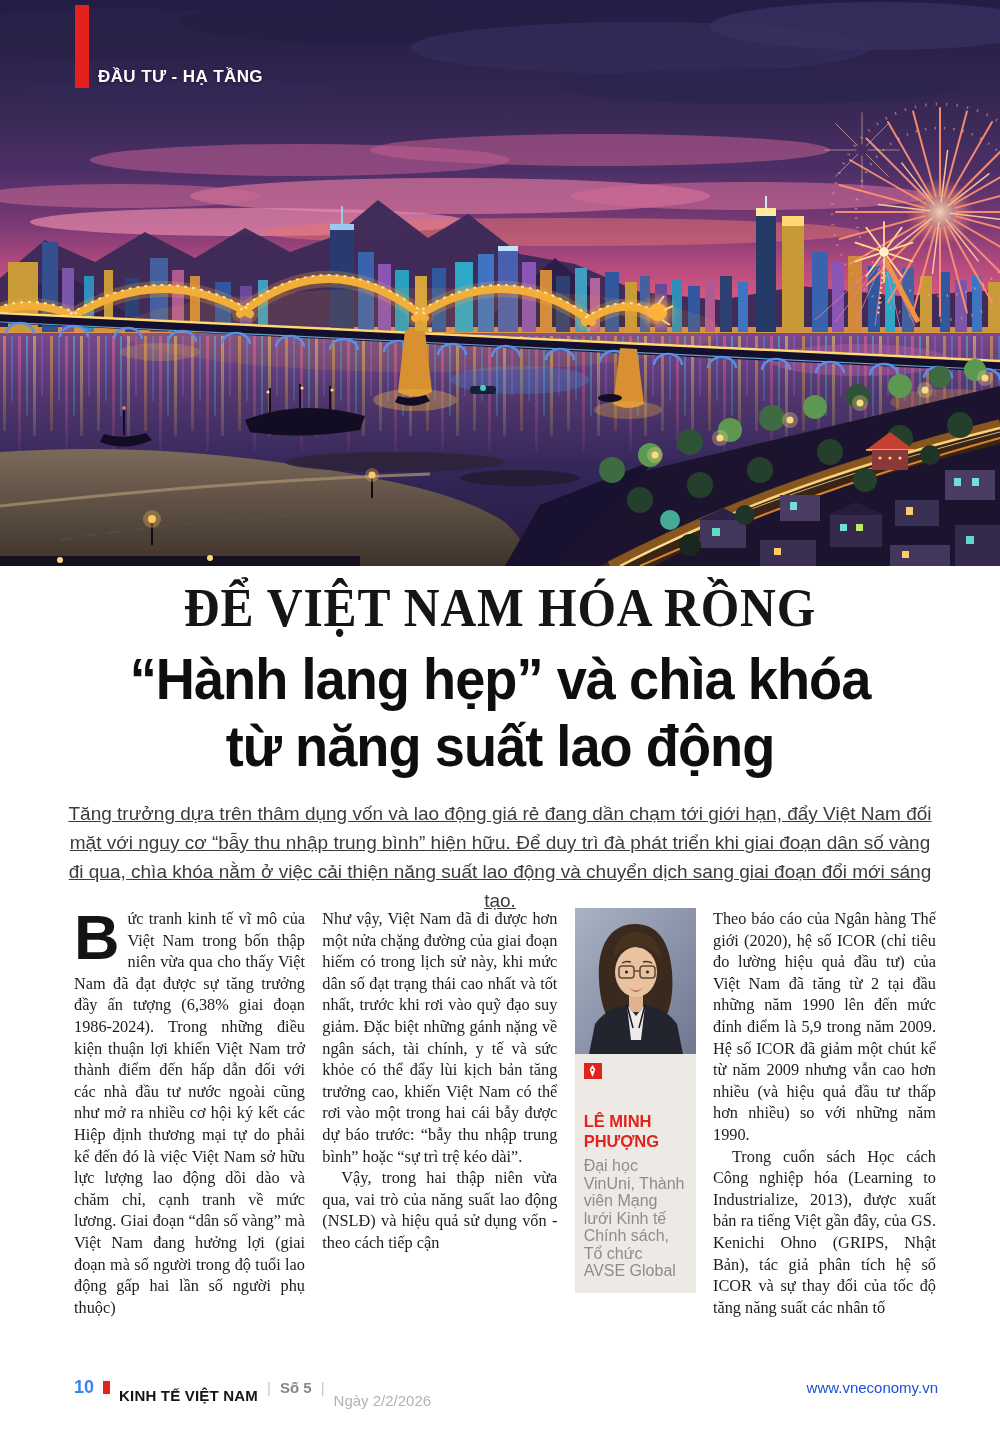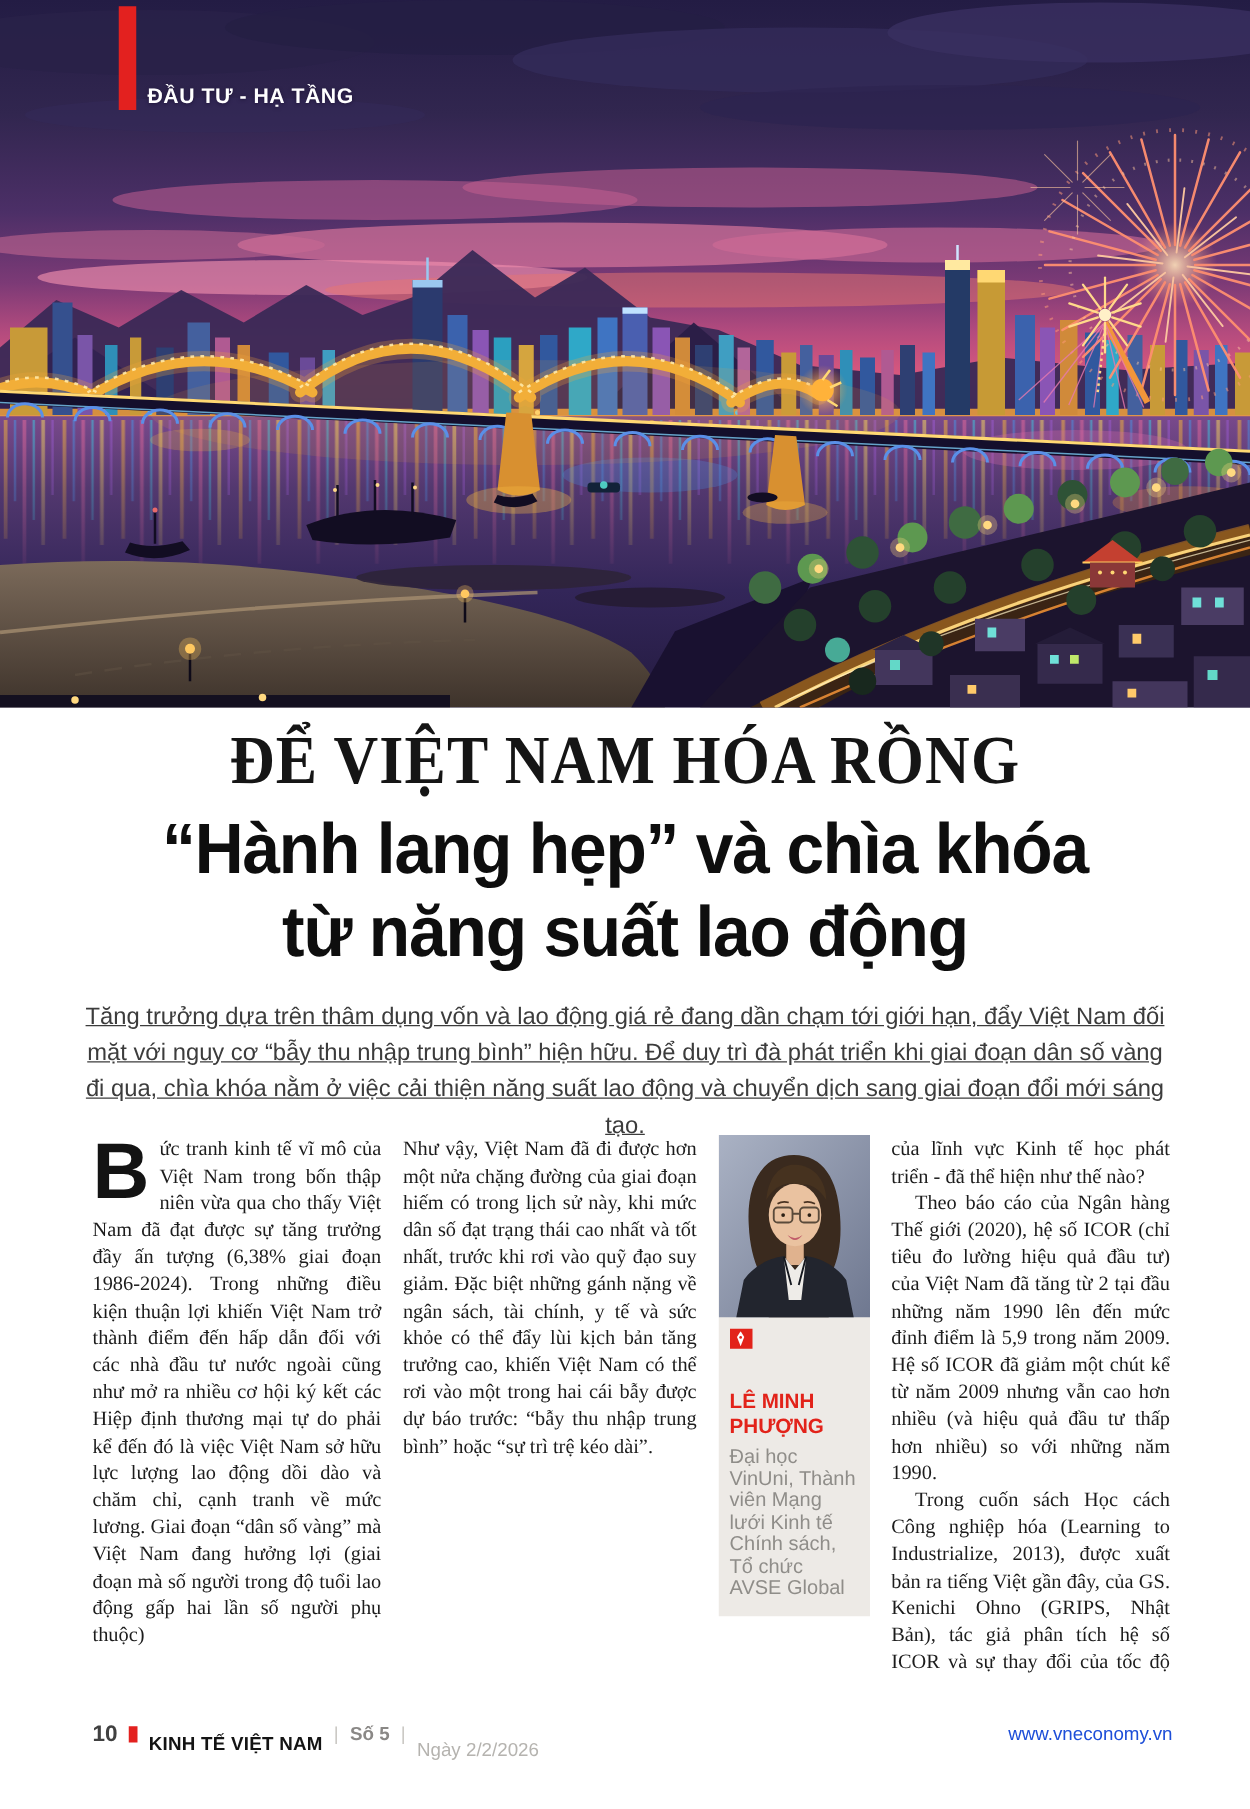--- a/index.html
+++ b/index.html
@@ -2,21 +2,21 @@
 <html><head>
 <meta charset="utf-8">
 <style>
   html,body{margin:0;padding:0;background:#ffffff;}
   .page{position:relative;width:1000px;height:1447px;background:#fff;overflow:hidden;
         font-family:"Liberation Sans",sans-serif;}
 
   
   .hero{position:absolute;top:0;left:0;width:1000px;height:566px;}
   .hero svg{display:block;width:100%;height:100%;}
-  .kicker{position:absolute;top:5px;left:75px;display:flex;align-items:flex-end;gap:9px;margin-left:20px;}
+  .kicker{position:absolute;top:5px;left:75px;display:flex;align-items:flex-end;gap:9px;}
   .kicker-bar{width:14px;height:83px;background:#e3211f;}
   .kicker-label{color:#fff;font-weight:700;font-size:17px;letter-spacing:.4px;padding-bottom:1px;
                 text-shadow:0 1px 3px rgba(20,10,40,.55);}
 
   
   .overline{position:absolute;top:577px;left:0;width:1000px;margin:0;text-align:center;
             font-family:"Liberation Serif",serif;font-weight:700;font-size:55px;line-height:62px;
             color:#151515;transform:scaleX(.90);letter-spacing:1px;}
   .headline{position:absolute;top:646px;left:0;width:1000px;margin:0;text-align:center;
             font-weight:700;font-size:57px;line-height:67px;color:#0e0e0e;
@@ -42,21 +42,21 @@
   .author-info{padding:9px 9px 13px;}
   .author-icon{width:18px;height:16px;background:#e2231a;display:flex;align-items:center;
                justify-content:center;margin-bottom:7px;}
   .author-icon svg{display:block;}
   .author-name{color:#e2231a;font-weight:700;font-size:16.5px;line-height:20px;margin-bottom:6px;margin-top:32px;}
   .author-affiliation{color:#8f8d89;font-size:16px;line-height:17.5px;}
 
   
   .page-footer{position:absolute;top:1366px;left:74px;width:864px;display:flex;
                align-items:center;gap:9px;font-size:15px;}
-  .page-num{font-weight:700;font-size:18px;color:#404040;}
+  .page-num{font-weight:700;font-size:18px;color:#3b82f6;}
   .footer-marker{width:7px;height:13px;background:#e3211f;}
   .pub{font-weight:700;color:#141414;letter-spacing:.2px;margin-top:15px;}
   .sep{color:#c8c6c2;}
   .issue{font-weight:700;color:#8a8886;}
   .date{color:#b5b3af;margin-top:26px;}
   .site{margin-left:auto;color:#1d4ed8;}
 </style>
 </head>
 <body>
 
@@ -470,20 +470,21 @@
   </h2>
   <p class="lede">Tăng trưởng dựa trên thâm dụng vốn và lao động giá rẻ đang dần chạm tới giới hạn, đẩy Việt Nam đối mặt với nguy cơ “bẫy thu nhập trung bình” hiện hữu. Để duy trì đà phát triển khi giai đoạn dân số vàng đi qua, chìa khóa nằm ở việc cải thiện năng suất lao động và chuyển dịch sang giai đoạn đổi mới sáng tạo.</p>
 
   <div class="article">
     <div class="col col-1">
       <p><span class="dropcap">B</span><span>ức tranh kinh tế vĩ mô của Việt Nam trong bốn thập niên vừa qua cho thấy Việt Nam đã đạt được sự tăng trưởng đầy ấn tượng (6,38% giai đoạn 1986-2024). Trong những điều kiện thuận lợi khiến Việt Nam trở thành điểm đến hấp dẫn đối với các nhà đầu tư nước ngoài cũng như mở ra nhiều cơ hội ký kết các Hiệp định thương mại tự do phải kể đến đó là việc Việt Nam sở hữu lực lượng lao động dồi dào và chăm chỉ, cạnh tranh về mức lương. Giai đoạn “dân số vàng” mà Việt Nam đang hưởng lợi (giai đoạn mà số người trong độ tuổi lao động gấp hai lần số người phụ thuộc)</span></p>
     </div>
 
     <div class="col col-2">
         <p>Như vậy, Việt Nam đã đi được hơn một nửa chặng đường của giai đoạn hiếm có trong lịch sử này, khi mức dân số đạt trạng thái cao nhất và tốt nhất, trước khi rơi vào quỹ đạo suy giảm. Đặc biệt những gánh nặng về ngân sách, tài chính, y tế và sức khỏe có thể đẩy lùi kịch bản tăng trưởng cao, khiến Việt Nam có thể rơi vào một trong hai cái bẫy được dự báo trước: “bẫy thu nhập trung bình” hoặc “sự trì trệ kéo dài”.</p>
+        <p>Vậy, trong hai thập niên vừa qua, vai trò của năng suất lao động (NSLĐ) và hiệu quả sử dụng vốn - theo cách tiếp cận</p>
       </div>
 
     <aside class="author-box">
       <div class="author-photo">
         <svg viewBox="0 0 121 146" preserveAspectRatio="none">
           <defs>
             <linearGradient id="pbg" x1="0" y1="0" x2="1" y2="1">
               <stop offset="0" stop-color="#aab2c4"></stop>
                 <stop offset="1" stop-color="#6f7890"></stop>
             </linearGradient>
@@ -511,21 +512,20 @@
               <path d="M5.5,0 L8.4,4.6 L5.5,12 L2.6,4.6 Z" fill="#fff"></path>
               <circle cx="5.5" cy="4.9" r="1.1" fill="#e2231a"></circle>
             </svg>
         </div>
         <div class="author-name">LÊ MINH PHƯỢNG</div>
         <div class="author-affiliation">Đại học VinUni, Thành viên Mạng lưới Kinh tế Chính sách, Tổ chức AVSE Global</div>
       </div>
     </aside>
 
     <div class="col col-3">
-        <p>của lĩnh vực Kinh tế học phát triển - đã thể hiện như thế nào?</p>
         <p>Theo báo cáo của Ngân hàng Thế giới (2020), hệ số ICOR (chỉ tiêu đo lường hiệu quả đầu tư) của Việt Nam đã tăng từ 2 tại đầu những năm 1990 lên đến mức đỉnh điểm là 5,9 trong năm 2009. Hệ số ICOR đã giảm một chút kể từ năm 2009 nhưng vẫn cao hơn nhiều (và hiệu quả đầu tư thấp hơn nhiều) so với những năm 1990.</p>
         <p>Trong cuốn sách Học cách Công nghiệp hóa (Learning to Industrialize, 2013), được xuất bản ra tiếng Việt gần đây, của GS. Kenichi Ohno (GRIPS, Nhật Bản), tác giả phân tích hệ số ICOR và sự thay đổi của tốc độ tăng năng suất các nhân tố</p>
       </div>
   </div>
 
   <footer class="page-footer">
     <span class="page-num">10</span>
     <span class="footer-marker"></span>
     <span class="pub">KINH TẾ VIỆT NAM</span>
     <span class="sep">|</span>

